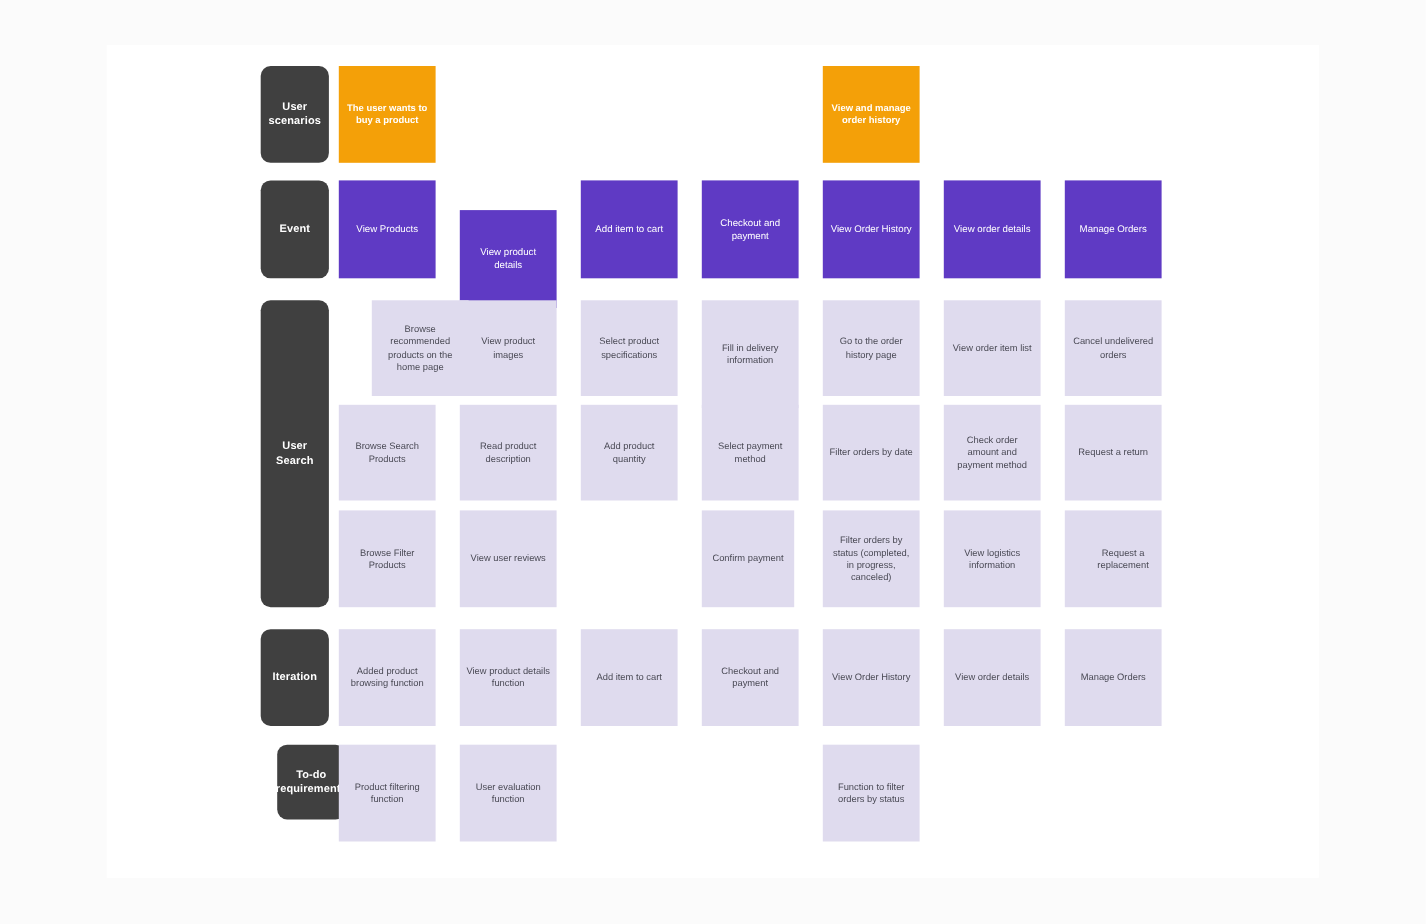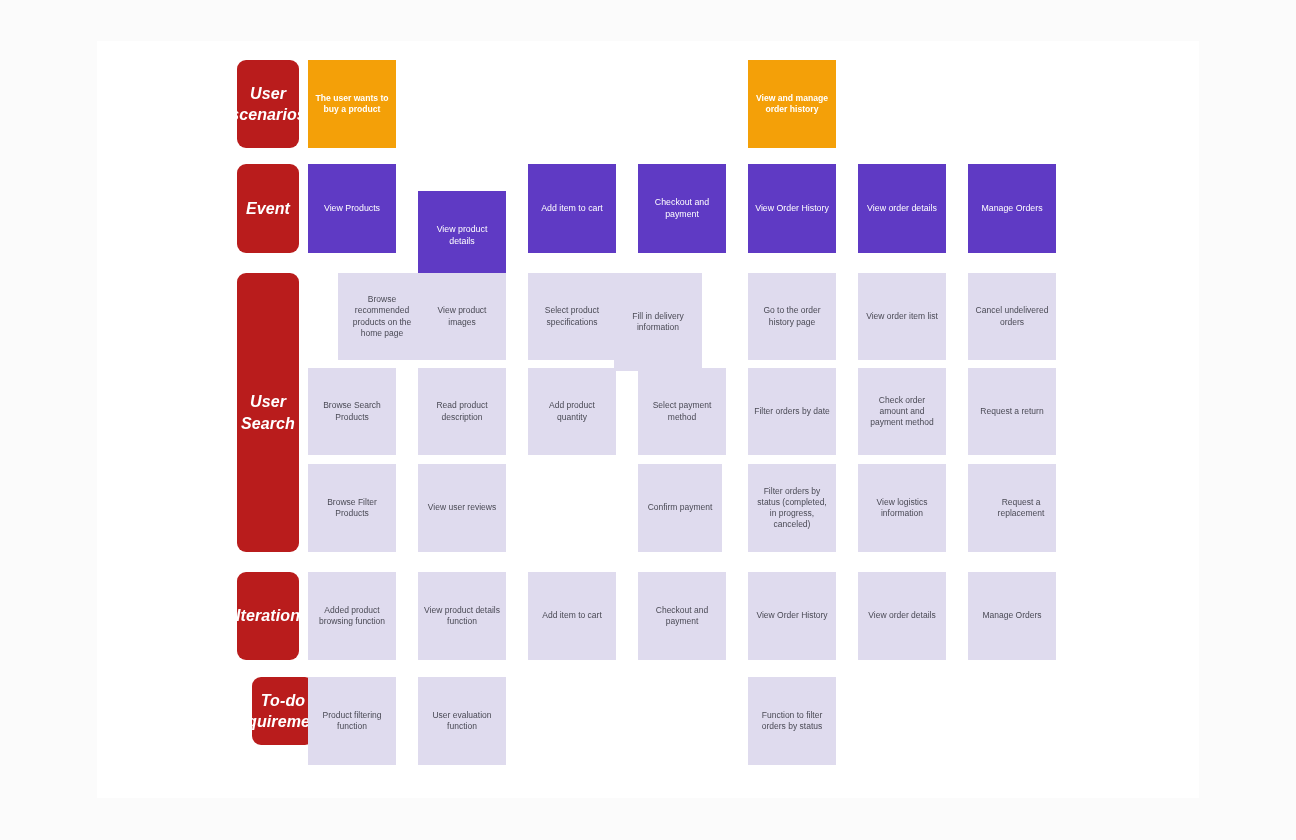--- a/index.html
+++ b/index.html
@@ -38,28 +38,27 @@
     display: flex;
     align-items: center;
     justify-content: center;
     text-align: center;
     line-height: 1.32;
     white-space: pre-line;
   }
 
   
   .rowlabel {
-    background: #b91c1c;
+    background: #404040;
     color: #ffffff;
     border-radius: 9px;
-    font-size: 16px;
+    font-size: 10px;
     font-weight: bold;
     letter-spacing: 0.1px;
     padding: 4px 5px;
-    font-style: italic;
   }
 
   
   .scenario {
     background: #f4a008;
     color: #ffffff;
     font-size: 8.6px;
     font-weight: bold;
     padding: 5px 7px;
   }
@@ -95,21 +94,21 @@
       <div class="cell event" style="left: 211px; top: 123px; width: 88px; height: 89px;">View Products</div>
       <div class="cell event" style="left: 321px; top: 123px; width: 88px; height: 89px; margin-top: 27px;">View product details</div>
       <div class="cell event" style="left: 431px; top: 123px; width: 88px; height: 89px;">Add item to cart</div>
       <div class="cell event" style="left: 541px; top: 123px; width: 88px; height: 89px;">Checkout and payment</div>
       <div class="cell event" style="left: 651px; top: 123px; width: 88px; height: 89px;">View Order History</div>
       <div class="cell event" style="left: 761px; top: 123px; width: 88px; height: 89px;">View order details</div>
       <div class="cell event" style="left: 871px; top: 123px; width: 88px; height: 89px;">Manage Orders</div>
       <div class="cell story" style="left: 211px; top: 232px; width: 88px; height: 87px; margin-left: 30px;">Browse recommended products on the home page</div>
       <div class="cell story" style="left: 321px; top: 232px; width: 88px; height: 87px;">View product images</div>
       <div class="cell story" style="left: 431px; top: 232px; width: 88px; height: 87px;">Select product specifications</div>
-      <div class="cell story" style="left: 517px; top: 232px; width: 88px; height: 98px;">Fill in delivery information</div>
+      <div class="cell story" style="left: 541px; top: 232px; width: 88px; height: 98px;">Fill in delivery information</div>
       <div class="cell story" style="left: 651px; top: 232px; width: 88px; height: 87px;">Go to the order history page</div>
       <div class="cell story" style="left: 761px; top: 232px; width: 88px; height: 87px;">View order item list</div>
       <div class="cell story" style="left: 871px; top: 232px; width: 88px; height: 87px;">Cancel undelivered orders</div>
       <div class="cell story" style="left: 211px; top: 327px; width: 88px; height: 87px;">Browse Search Products</div>
       <div class="cell story" style="left: 321px; top: 327px; width: 88px; height: 87px;">Read product description</div>
       <div class="cell story" style="left: 431px; top: 327px; width: 88px; height: 87px;">Add product quantity</div>
       <div class="cell story" style="left: 541px; top: 327px; width: 88px; height: 87px;">Select payment method</div>
       <div class="cell story" style="left: 651px; top: 327px; width: 88px; height: 87px;">Filter orders by date</div>
       <div class="cell story" style="left: 761px; top: 327px; width: 88px; height: 87px;">Check order amount and payment method</div>
       <div class="cell story" style="left: 871px; top: 327px; width: 88px; height: 87px;">Request a return</div>

